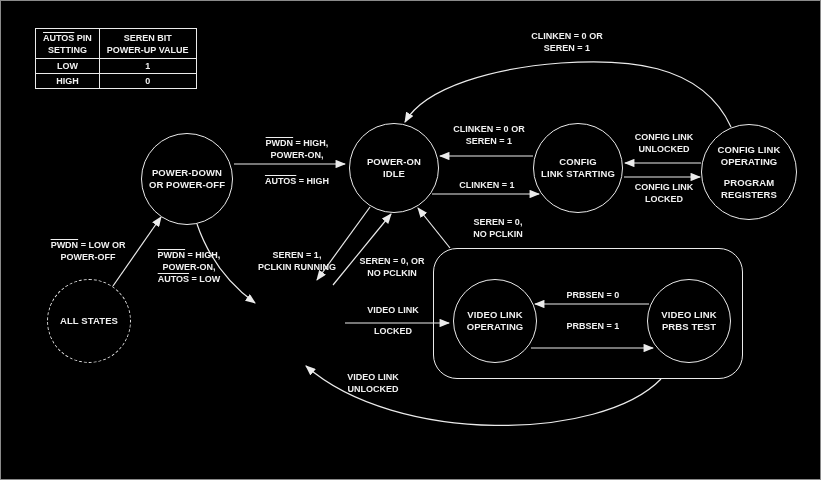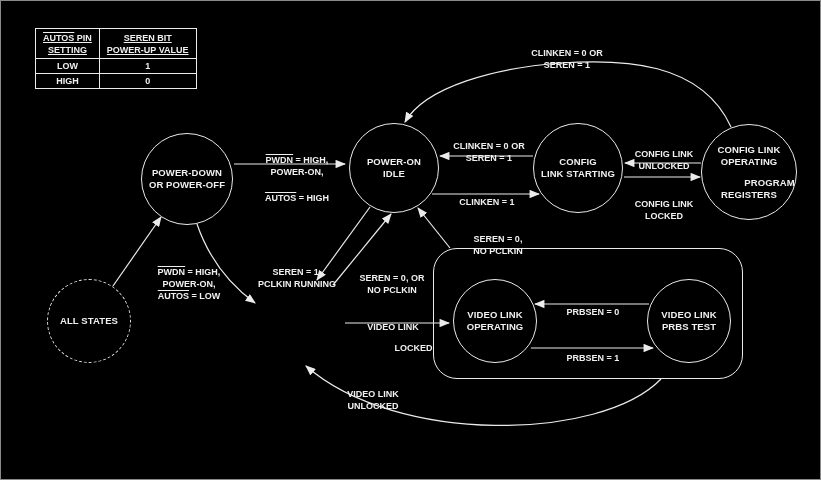--- a/index.html
+++ b/index.html
@@ -20,34 +20,33 @@
   .state.dashed { border-style:dashed; }
   .state span { display:block; white-space:nowrap; }
   .group-box {
     position:absolute; border:1.5px solid #ebebeb; border-radius:24px;
     background:transparent;
   }
   .lbl {
     position:absolute; transform:translateX(-50%); color:#f0f0f0;
     font-size:9px; font-weight:bold; text-align:center; white-space:nowrap;
     line-height:12px;
-    margin-top:17px;
   }
   .lbl .ln { display:block; }
   .ov { text-decoration:overline; }
-  .gap-top { margin-top:9px;padding-left:41px; }
+  .gap-top { margin-top:9px; }
   .autos-table {
     position:absolute; left:34px; top:27px; border-collapse:collapse;
     color:#f0f0f0; font-size:9px; font-weight:bold; text-align:center;
     background:#000;
   }
   .autos-table th, .autos-table td { border:1px solid #ebebeb; padding:1px 7px; line-height:12px; }
   .autos-table th { height:30px; font-weight:bold; }
   .autos-table td { height:15px;margin-top:44px; }
-  .blk { display:block;text-decoration:underline; }
+  .blk { display:block; }
 </style>
 </head>
 <body>
 
 <div id="stage">
 
   <svg class="wires" width="821" height="480">
     <defs>
       <marker id="ah" viewBox="0 0 10 8" refX="9" refY="4" markerWidth="9" markerHeight="7" orient="auto">
         <path d="M0,0 L10,4 L0,8 z" fill="#ebebeb"></path>
@@ -104,20 +103,24 @@
   <div class="state" style="left:452px; top:278px; width:84px; height:84px">
     <span>VIDEO LINK</span>
     <span>OPERATING</span>
   </div>
 
   <div class="state" style="left:646px; top:278px; width:84px; height:84px">
     <span>VIDEO LINK</span>
     <span>PRBS TEST</span>
   </div>
 
+  <div class="lbl" style="left:87px; top:238px">
+    <span class="ln"><span class="ov">PWDN</span><span> = LOW OR</span></span>
+    <span class="ln">POWER-OFF</span>
+  </div>
 
   <div class="lbl" style="left:296px; top:136px">
     <span class="ln"><span class="ov">PWDN</span><span> = HIGH,</span></span>
     <span class="ln">POWER-ON,</span>
   </div>
 
   <div class="lbl" style="left:296px; top:174px">
     <span class="ln"><span class="ov">AUTOS</span><span> = HIGH</span></span>
   </div>
 
@@ -144,21 +147,21 @@
 
   <div class="lbl" style="left:392px; top:303px">
     <span class="ln">VIDEO LINK</span>
     <span class="ln gap-top">LOCKED</span>
   </div>
 
   <div class="lbl" style="left:592px; top:288px">
     <span class="ln">PRBSEN = 0</span>
   </div>
 
-  <div class="lbl" style="left:592px; top:334px">
+  <div class="lbl" style="left:592px; top:319px">
     <span class="ln">PRBSEN = 1</span>
   </div>
 
   <div class="lbl" style="left:488px; top:122px">
     <span class="ln">CLINKEN = 0 OR</span>
     <span class="ln">SEREN = 1</span>
   </div>
 
   <div class="lbl" style="left:486px; top:178px">
     <span class="ln">CLINKEN = 1</span>

